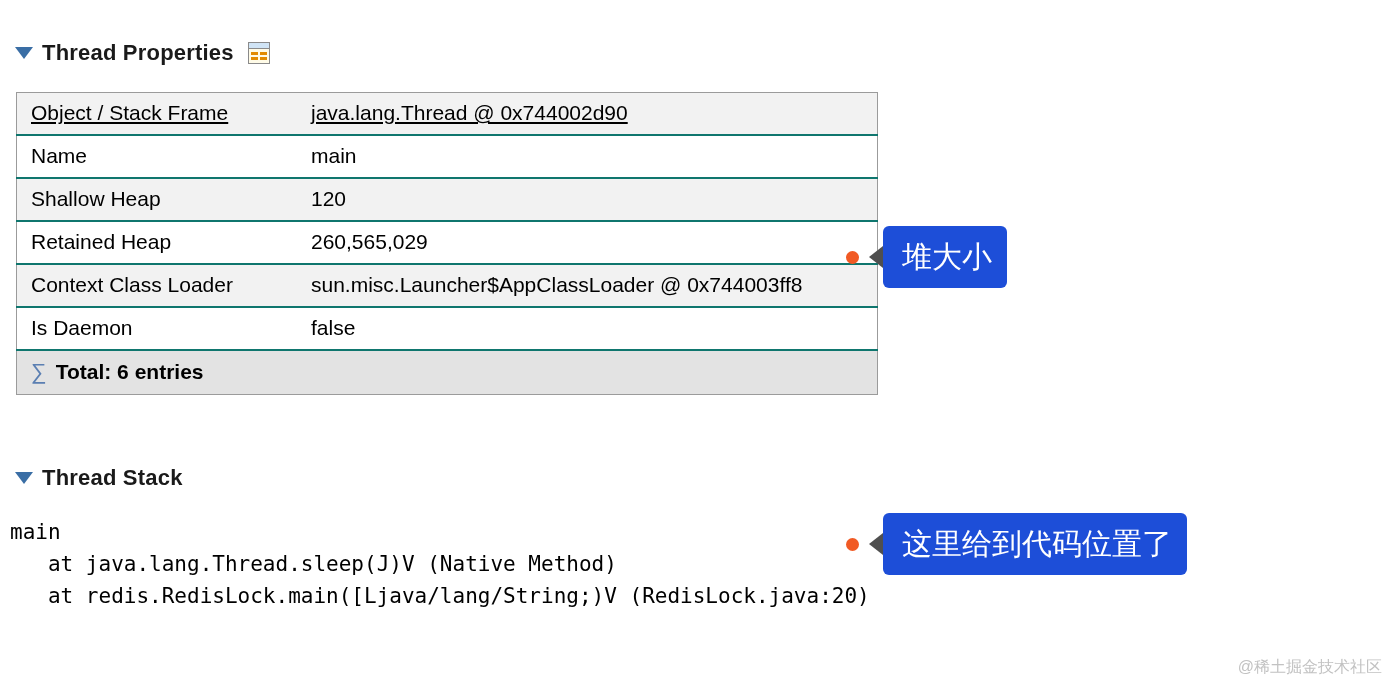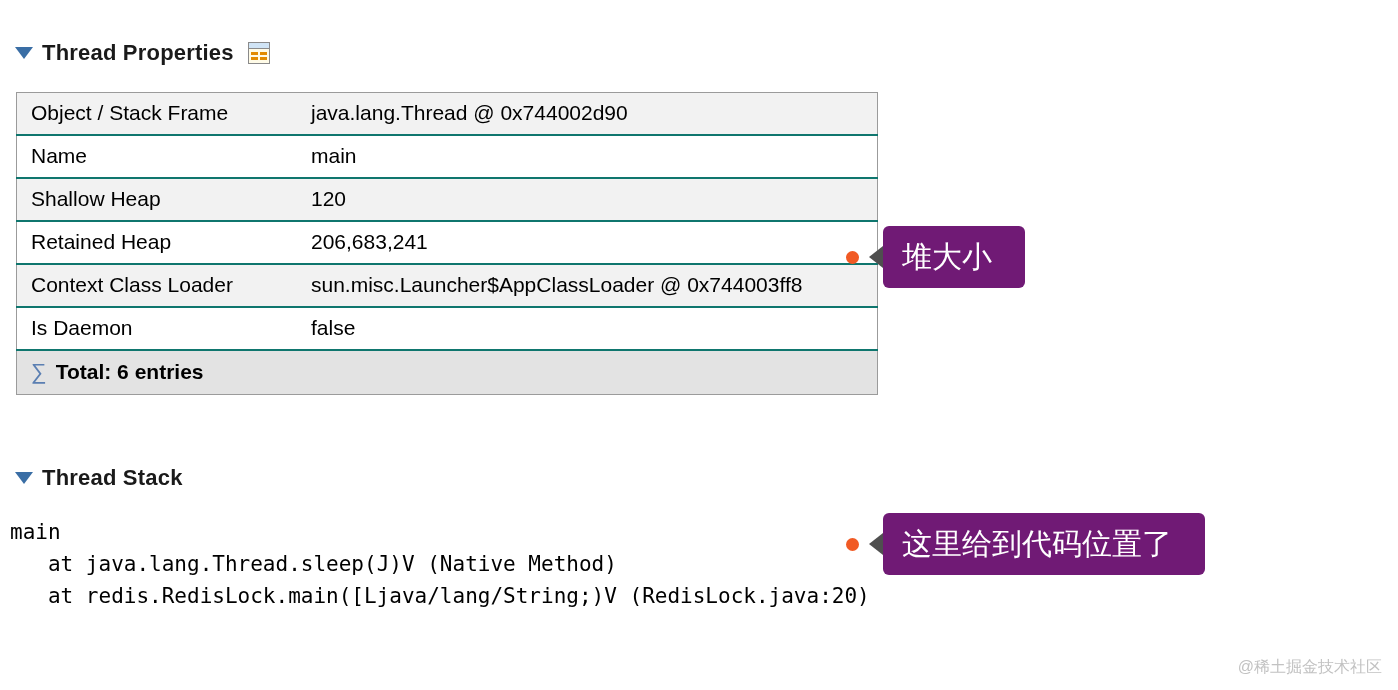--- a/index.html
+++ b/index.html
@@ -40,21 +40,21 @@
   .props-table {
     border: 1px solid #9b9b9b;
     border-collapse: collapse;
     width: 862px;
     margin: 0 0 0 1px;
     font-size: 21px;
   }
   .props-table tr {
     border-top: 2px solid #0f766e;
   }
-  .props-table tr:first-child { border-top: none; }
+  .props-table tr:first-child { border-top: none; text-decoration: underline; }
   .props-table td {
     padding: 8px 14px 9px 14px;
     vertical-align: middle;
   }
   .props-table td.key {
     width: 252px;
     background: #fff;
   }
   .props-table tr.odd td { background: #f2f2f2; }
   .props-table tr.even td { background: #ffffff; }
@@ -83,25 +83,25 @@
   }
   .dot {
     width: 13px;
     height: 13px;
     background: #f15a24;
     border-radius: 50%;
     margin-right: 24px;
   }
   .bubble {
     position: relative;
-    background: #701a75;
+    background: #1d4ed8;
     color: #ffffff;
     font-size: 30px;
     line-height: 1;
-    padding: 16px 33px 16px 19px;
+    padding: 16px 15px 16px 19px;
     border-radius: 6px;
     font-family: "PingFang SC","Hiragino Sans GB","Microsoft YaHei",sans-serif;
     white-space: nowrap;
   }
   .bubble::before {
     content: "";
     position: absolute;
     left: -14px;
     top: 50%;
     transform: translateY(-50%);
@@ -151,21 +151,21 @@
     <tr class="even">
       <td class="key">Name</td>
       <td>main</td>
     </tr>
     <tr class="odd">
       <td class="key">Shallow Heap</td>
       <td>120</td>
     </tr>
     <tr class="even">
       <td class="key">Retained Heap</td>
-      <td>206,683,241</td>
+      <td>260,565,029</td>
     </tr>
     <tr class="odd">
       <td class="key">Context Class Loader</td>
       <td>sun.misc.Launcher$AppClassLoader @ 0x744003ff8</td>
     </tr>
     <tr class="even">
       <td class="key">Is Daemon</td>
       <td>false</td>
     </tr>
     <tr class="total">

